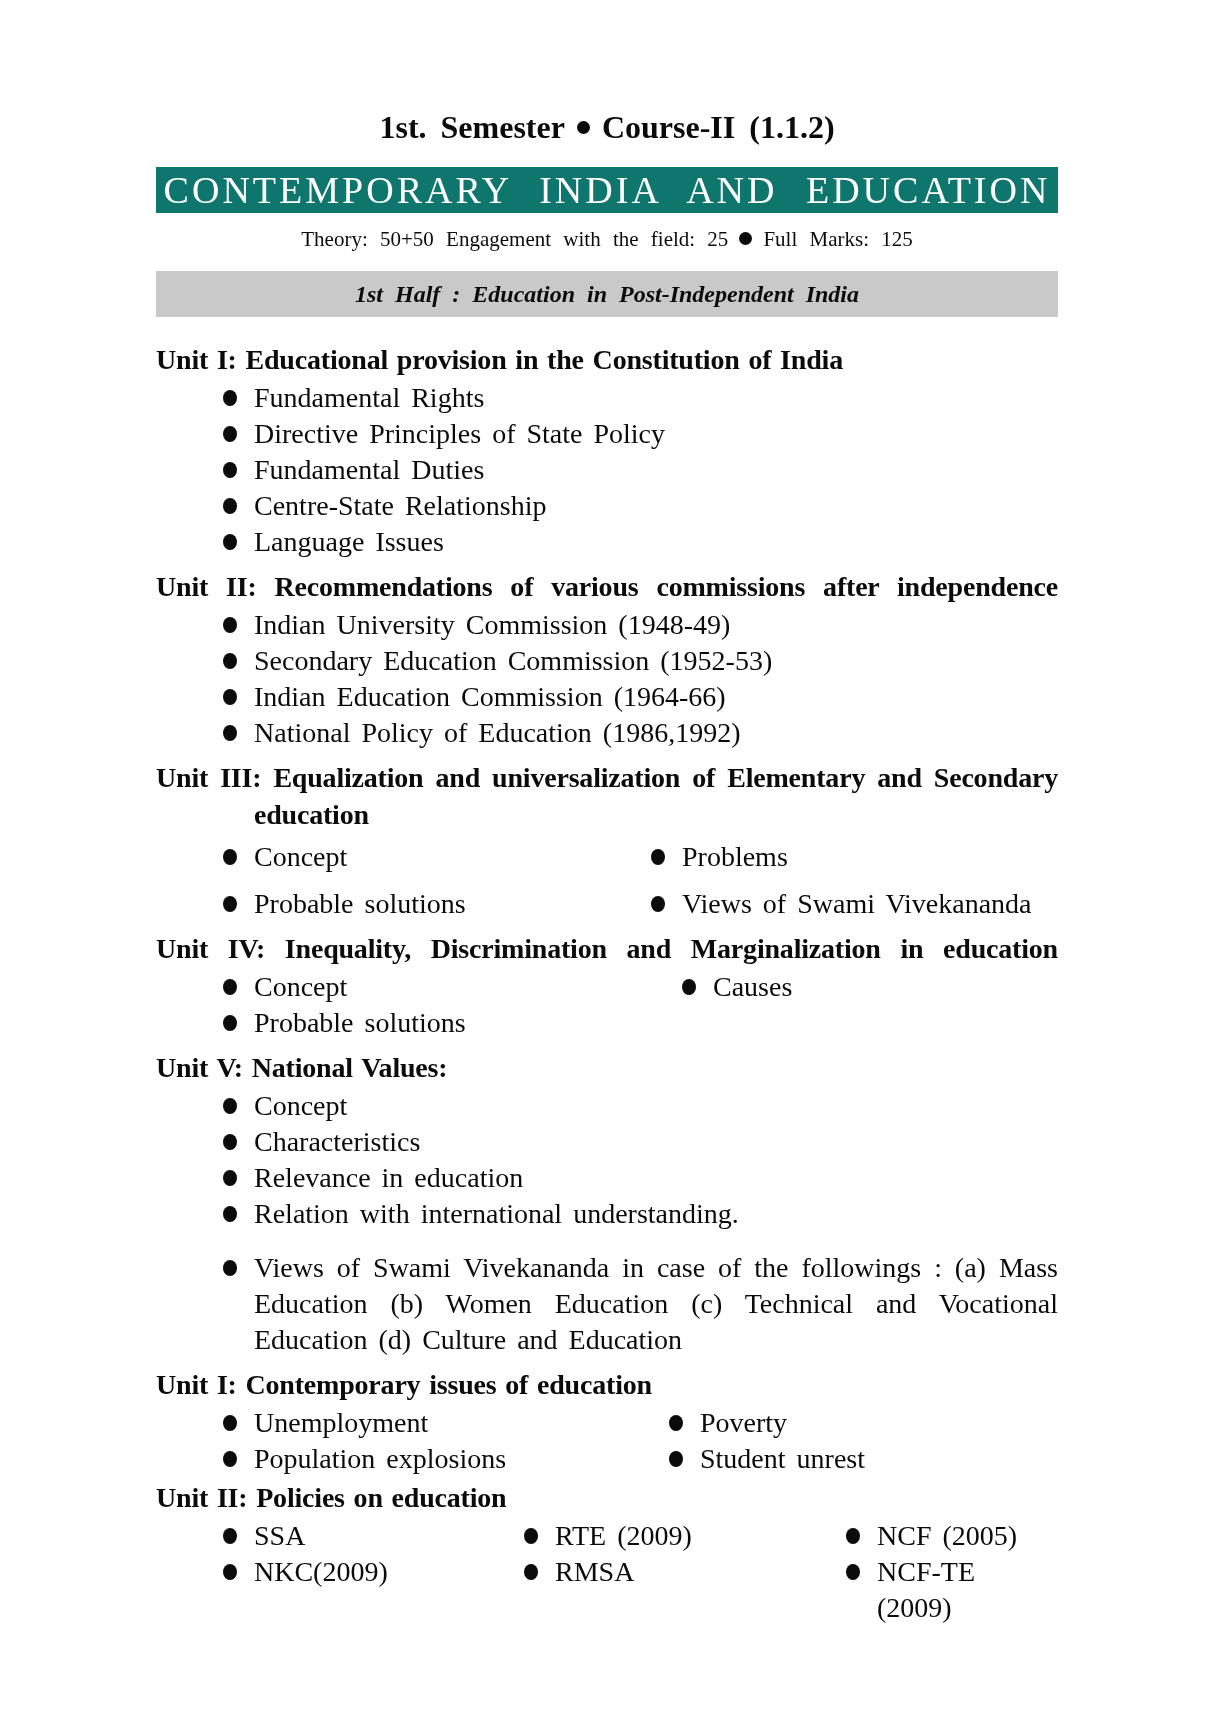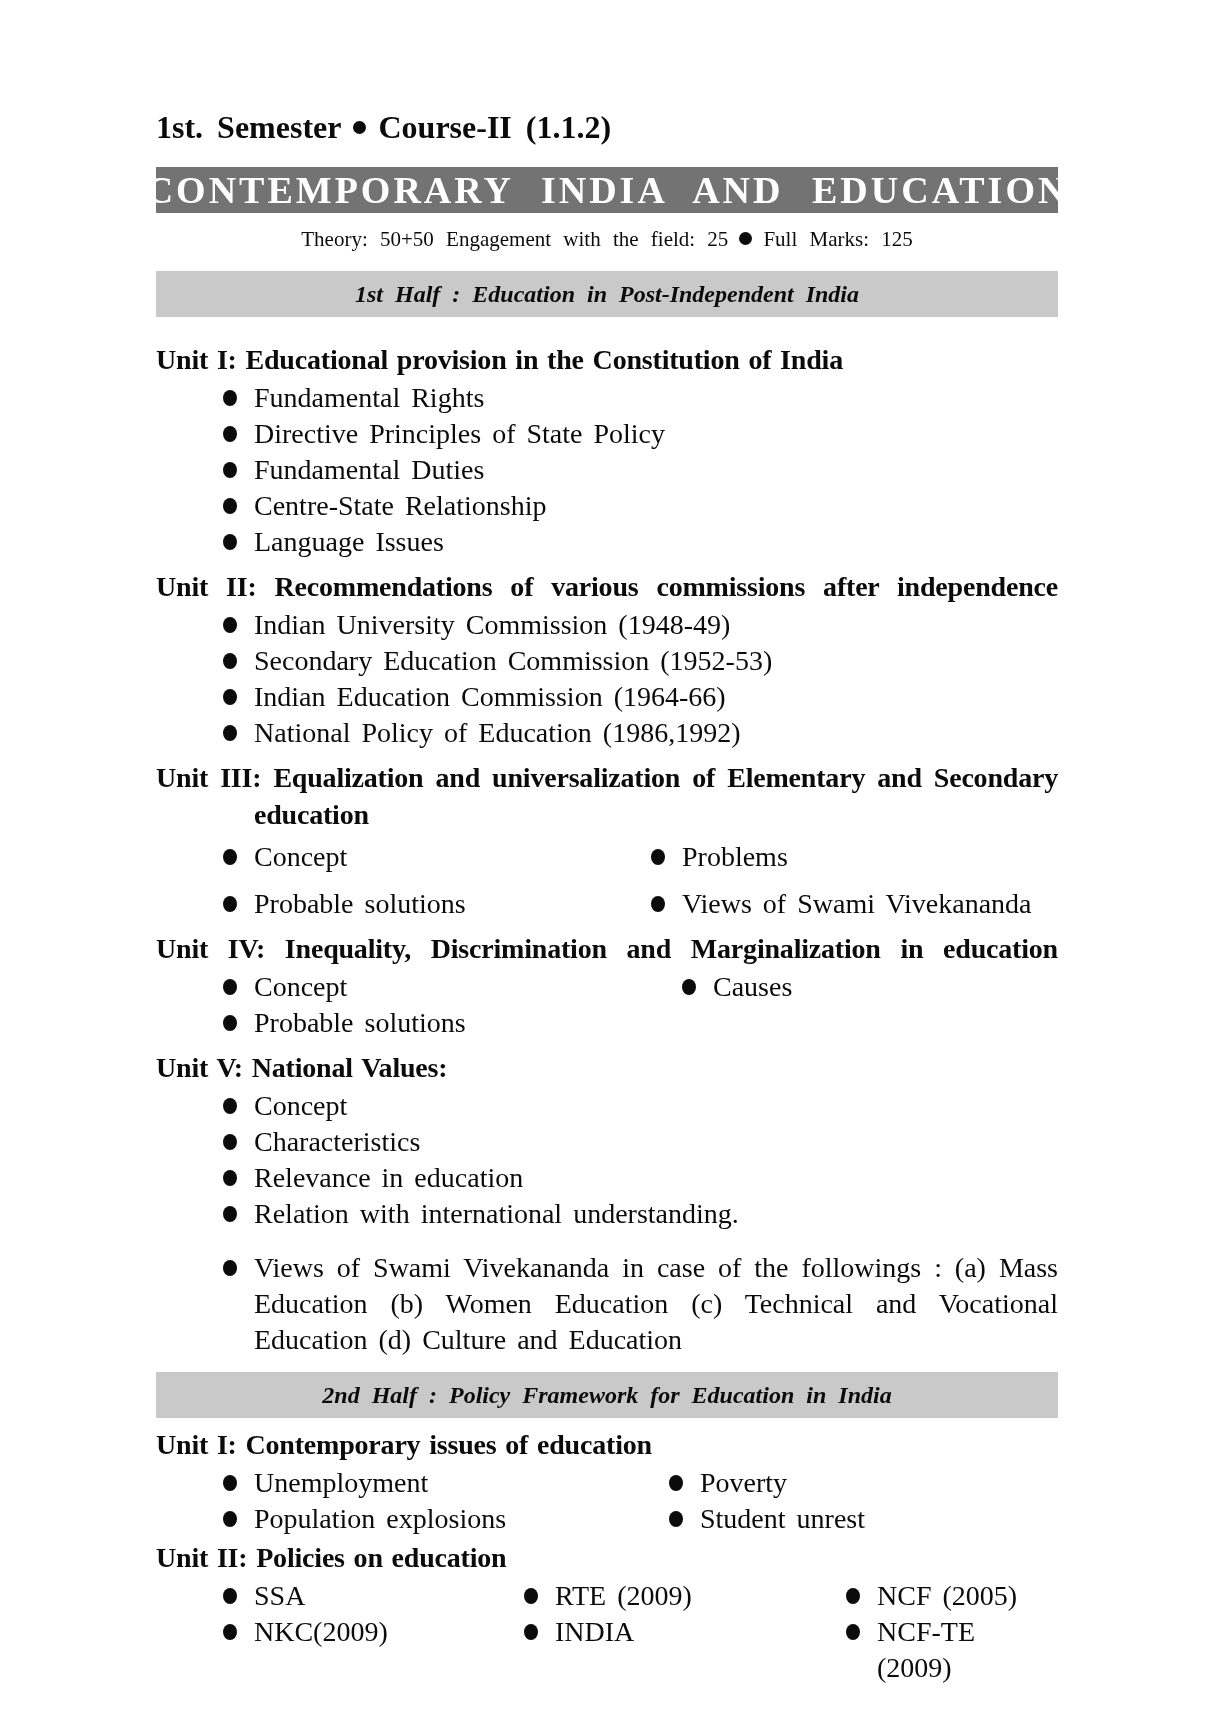--- a/index.html
+++ b/index.html
@@ -6,32 +6,32 @@
   body {
     width:1214px; height:1722px; background:#ffffff;
     font-family:"Liberation Serif","DejaVu Serif",serif;
     color:#0b0b0b;
     -webkit-font-smoothing:antialiased;
   }
   .page { width:1214px; height:1722px; overflow:hidden; background:#ffffff; }
   .content { width:902px; margin-left:156px; padding-top:104px; }
 
   .doc-title {
-    font-size:32px; font-weight:bold; 
+    font-size:32px; font-weight:bold; text-align:center;
     line-height:46px; word-spacing:6px; white-space:nowrap;
   }
   .dot-sep {
     display:inline-block; width:13px; height:13px; background:#0b0b0b;
     border-radius:50%; margin:0 12px; vertical-align:middle; position:relative; top:-3px;
   }
 
   .black-banner {
-    margin-top:17px; height:46px; background:#737373; color:#ffffff;
+    margin-top:17px; height:46px; background:#0f766e; color:#ffffff;
     display:flex; align-items:center; justify-content:center;
-    font-weight:bold; font-size:38px; letter-spacing:3px; word-spacing:16px;
+    font-weight:normal; font-size:38px; letter-spacing:3px; word-spacing:16px;
     white-space:nowrap;
   }
 
   .marks-line {
     margin-top:8px; font-size:21px; line-height:36px; text-align:center;
     word-spacing:7px; white-space:nowrap;
   }
   .marks-line .dot-sep { margin:0 11px; }
 
   .half-banner {
@@ -150,23 +150,20 @@
       <div class="unit-heading">Unit V: National Values:</div>
       <ul class="bullet-list">
         <li class="bullet-item"><span class="bullet-icon"></span><span>Concept</span></li>
         <li class="bullet-item"><span class="bullet-icon"></span><span>Characteristics</span></li>
         <li class="bullet-item"><span class="bullet-icon"></span><span>Relevance in education</span></li>
         <li class="bullet-item"><span class="bullet-icon"></span><span>Relation with international understanding.</span></li>
         <li class="bullet-item justified"><span class="bullet-icon"></span><span>Views of Swami Vivekananda in case of the followings : (a) Mass Education (b) Women Education (c) Technical and Vocational Education (d) Culture and Education</span></li>
       </ul>
     </div>
 
-    <div class="half-banner second">
-      <span>2nd Half : Policy Framework for Education in India</span>
-    </div>
 
     <div class="unit">
       <div class="unit-heading">Unit I: Contemporary issues of education</div>
       <ul class="rows tight">
         <li class="rowli row">
           <span class="cell c1c"><span class="bullet-icon"></span><span>Unemployment</span></span>
           <span class="cell last"><span class="bullet-icon"></span><span>Poverty</span></span>
         </li>
         <li class="rowli row">
           <span class="cell c1c"><span class="bullet-icon"></span><span>Population explosions</span></span>
@@ -178,20 +175,20 @@
     <div class="unit" style="margin-top:2px;">
       <div class="unit-heading">Unit II: Policies on education</div>
       <ul class="rows tight">
         <li class="rowli row">
           <span class="cell t1"><span class="bullet-icon"></span><span>SSA</span></span>
           <span class="cell t2"><span class="bullet-icon"></span><span>RTE (2009)</span></span>
           <span class="cell last"><span class="bullet-icon"></span><span>NCF (2005)</span></span>
         </li>
         <li class="rowli row">
           <span class="cell t1"><span class="bullet-icon"></span><span>NKC(2009)</span></span>
-          <span class="cell t2"><span class="bullet-icon"></span><span>INDIA</span></span>
+          <span class="cell t2"><span class="bullet-icon"></span><span>RMSA</span></span>
           <span class="cell last"><span class="bullet-icon"></span><span>NCF-TE (2009)</span></span>
         </li>
       </ul>
     </div>
 
   </div>
 </div>
 
 </body></html>

